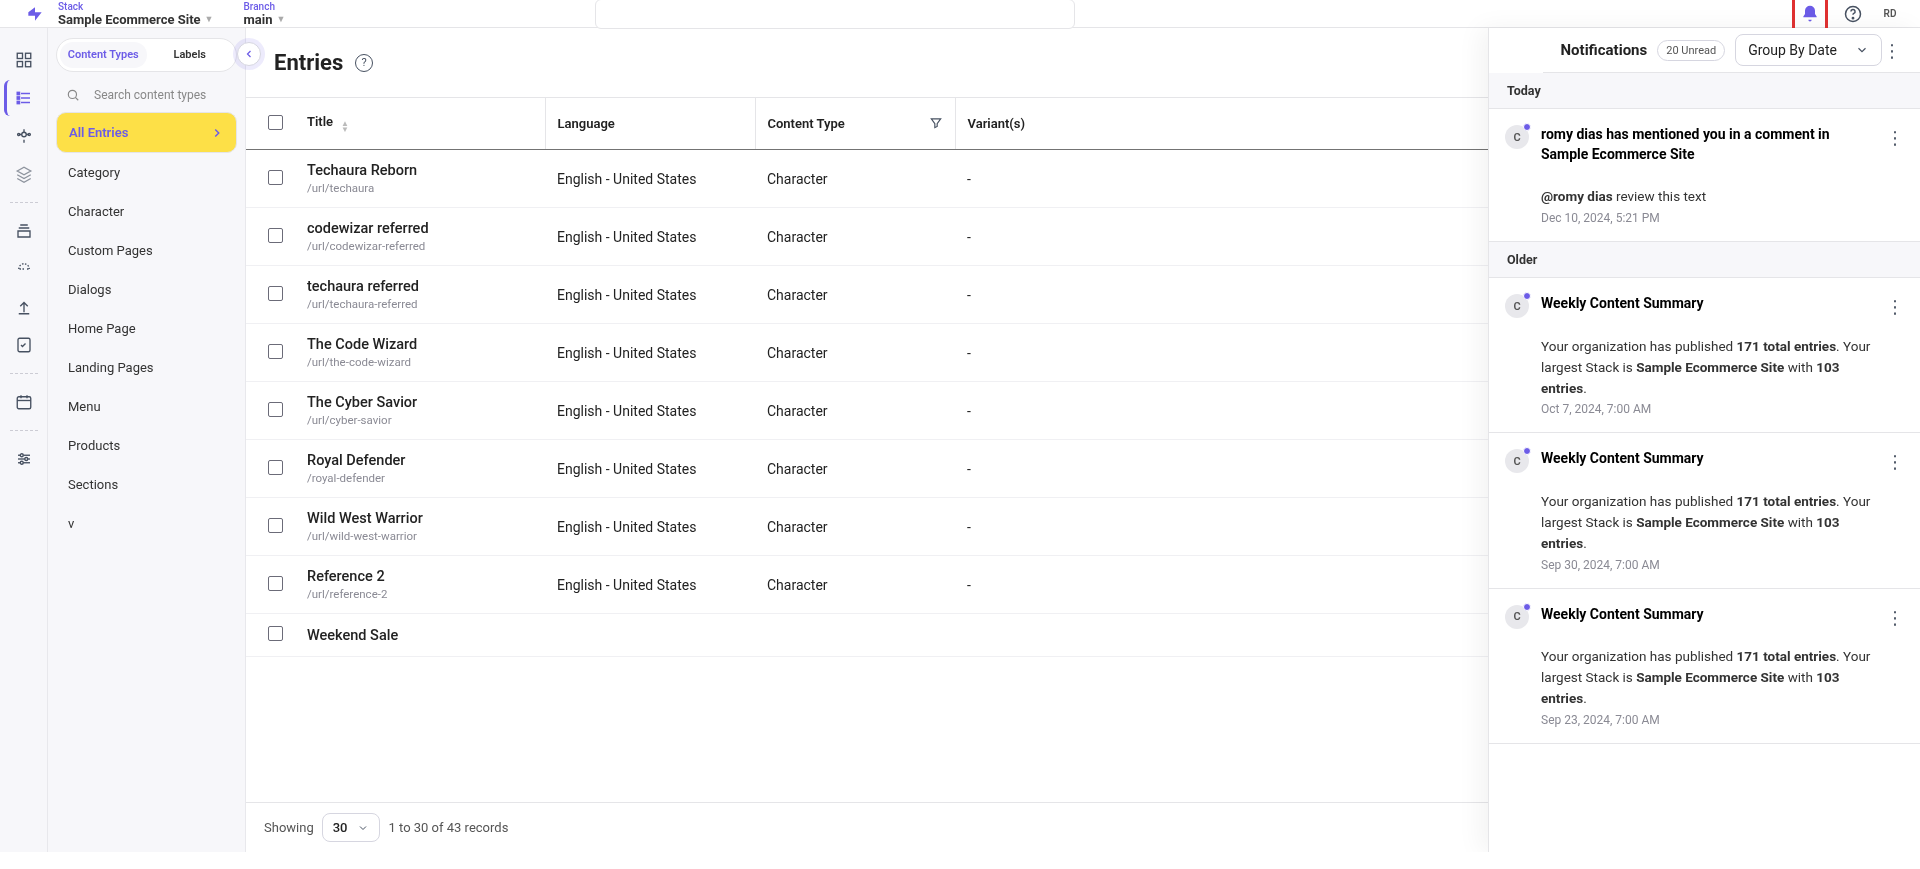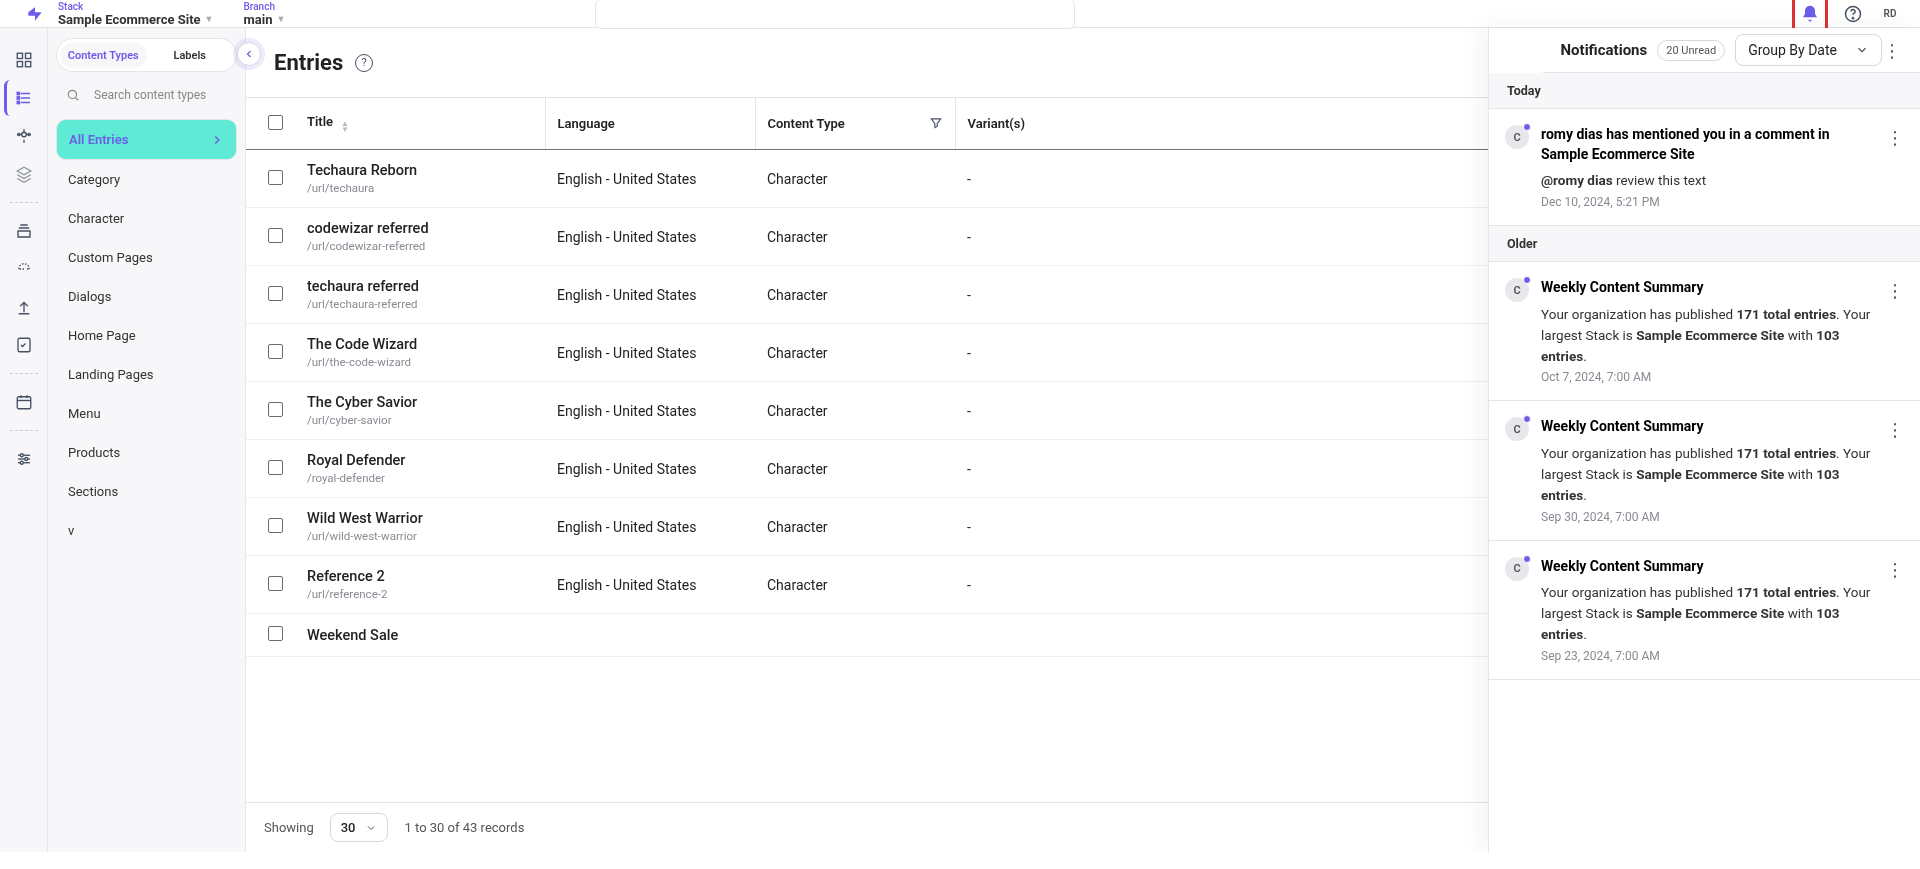--- a/index.html
+++ b/index.html
@@ -21,26 +21,26 @@
 
 
 .body-wrap { display: flex; height: calc(100vh - 45px); position: relative; }
 .left-rail { width: 48px; background: #f7f7fa; border-right: 1px solid #e8e8ec; display: flex; flex-direction: column; align-items: center; padding-top: 14px; gap: 2px; }
 .rail-icon { width: 36px; height: 36px; display: flex; align-items: center; justify-content: center; color: #475161; cursor: pointer; border-radius: 6px; }
 .rail-icon.active { color: #6c5ce7; border-left: 3px solid #6c5ce7; margin-left:-3px; }
 .rail-divider { width: 28px; height: 0; border-top: 1px dashed #ccccd4; margin: 8px 0; }
 
 
 .sidebar { width: 198px; background: #f7f7fa; border-right: 1px solid #e8e8ec; display:flex; flex-direction:column; padding: 10px 8px; }
-.seg-tabs { display:flex; background:#fff; border:1px solid #e5e5e8; border-radius: 999px; height: 34px; align-items:center; padding:3px; }
+.seg-tabs { display:flex; background:#fff; border:1px solid #e5e5e8; border-radius: 999px; height: 34px; padding:3px; }
 .seg-tab { flex:1; text-align:center; font-size: 11px; font-weight:600; color:#333; padding:6px 0; border-radius: 999px; cursor:pointer; }
 .seg-tab.active { color:#6c5ce7; background:#f7f7fa; }
 .side-search { display:flex; align-items:center; gap:14px; color:#888; font-size:12px; padding:10px 10px; margin-top:6px; cursor:text; }
 .side-item { display:flex; align-items:center; justify-content:space-between; font-size:13px; color:#333; padding: 12px 12px; border-radius:10px; cursor:pointer; }
-.side-item.active { background:#5eead4; color:#6c5ce7; font-weight:600; border:1px solid #e5e5e8;margin-top:7px; }
+.side-item.active { background:#fde047; color:#6c5ce7; font-weight:600; border:1px solid #e5e5e8; }
 
 
 .collapse-btn { position:absolute; left:237px; top:14px; width:24px; height:24px; background:#fff; border:1px solid #d6d6e0; border-radius:50%; display:flex; align-items:center; justify-content:center; cursor:pointer; box-shadow: 0 0 0 4px rgba(108,92,231,0.12); color:#6c5ce7; z-index:2;}
 
 
 .main { flex:1; display:flex; flex-direction:column; overflow:hidden; }
 .main-header { height: 70px; display:flex; align-items:center; padding-left: 28px; gap:12px; border-bottom:1px solid #e5e5e8; }
 .main-title { font-size: 22px; font-weight: 700; color:#222; }
 .help-circ { width:18px; height:18px; border:1.5px solid #475161; border-radius:50%; display:flex; align-items:center; justify-content:center; font-size:11px; cursor:pointer; color:#475161; }
 
@@ -53,39 +53,39 @@
 table.entries thead th.col-ct { width: 200px; border-left:1px solid #e5e5e8; }
 table.entries thead th.col-var { border-left:1px solid #e5e5e8; }
 table.entries tbody td { padding: 12px 12px; border-bottom:1px solid #f0f0f3; vertical-align:middle; font-size:14px; color:#222; }
 table.entries tbody td:first-child { padding-left:22px; }
 .entry-title { font-weight:500; font-size:14.5px; }
 .entry-url { font-size:11.5px; color:#8a8a94; margin-top:2px; }
 .chk { width:15px; height:15px; border:1.5px solid #6b6b78; border-radius:2px; display:inline-block; cursor:pointer; }
 .sort-arrows { display:inline-flex; flex-direction:column; margin-left:8px; font-size:8px; color:#bbb; line-height:6px; }
 .filter-icon { float:right; color:#475161; cursor:pointer; }
 
-.table-footer { height: 50px; border-top:1px solid #e5e5e8; display:flex; align-items:center; padding:14px 18px; gap:16px; font-size:13px; color:#555; }
+.table-footer { height: 50px; border-top:1px solid #e5e5e8; display:flex; align-items:center; padding:14px 18px; gap:8px; font-size:13px; color:#555; }
 .page-size { border:1px solid #d6d6e0; border-radius:8px; padding:6px 10px; display:flex; align-items:center; gap:10px; cursor:pointer; color:#222; font-weight:500; }
 
 
 .notif-panel { position:absolute; right:0; top:0; bottom:0; width:432px; background:#fff; border-left:1px solid #e5e5e8; box-shadow:-8px 0 24px rgba(0,0,0,0.05); display:flex; flex-direction:column; z-index:3;align-items:flex-end; }
 .notif-head { height:45px; display:flex; align-items:center; padding:0 18px; gap:10px; border-bottom:1px solid #e5e5e8; }
 .notif-title { font-size:15px; font-weight:700; }
 .unread-pill { font-size:11px; color:#555; border:1px solid #d6d6e0; border-radius:999px; padding:3px 8px; }
 .notif-head-right { margin-left:auto; display:flex; align-items:center; gap:0; }
 .group-drop { border:1px solid #d6d6e0; border-radius:8px; padding:7px 12px; display:flex; align-items:center; gap:18px; font-size:14px; cursor:pointer; }
 .kebab { width:20px; height:28px; display:flex; align-items:center; justify-content:center; cursor:pointer; color:#475161; font-size:18px; }
 .notif-scroll { overflow-y:auto; flex:1; }
 .section-label { background:#f7f7fa; font-size:12.5px; font-weight:700; color:#333; padding:10px 18px; border-bottom:1px solid #e5e5e8; }
 .notif-card { display:flex; padding:16px 16px 16px 16px; border-bottom:1px solid #e5e5e8; gap:12px; }
 .notif-avatar { width:24px; height:24px; border-radius:50%; background:#e8e8ec; display:flex; align-items:center; justify-content:center; font-size:11px; font-weight:600; color:#555; flex-shrink:0; position:relative; }
 .notif-dot { position:absolute; top:-2px; right:-2px; width:8px; height:8px; background:#6c5ce7; border-radius:50%; border:1.5px solid #fff; }
 .notif-body { flex:1; }
 .notif-heading { font-size:14px; font-weight:700; color:#000; line-height:1.4; }
-.notif-text { font-size:13.5px; color:#333; line-height:1.55; margin-top:6px; }
+.notif-text { font-size:13.5px; color:#333; line-height:1.55; margin-top:22px; }
 .notif-text b { font-weight:700; }
 .notif-time { font-size:12px; color:#8a8a94; margin-top:4px; }
 .notif-kebab { color:#475161; cursor:pointer; font-size:18px; padding-top:2px; }
 
 
 .notif-scroll::-webkit-scrollbar { width:8px; }
 .notif-scroll::-webkit-scrollbar-thumb { background:#d6d6e0; border-radius:4px; }
 
 svg { display:block; }
 </style>

